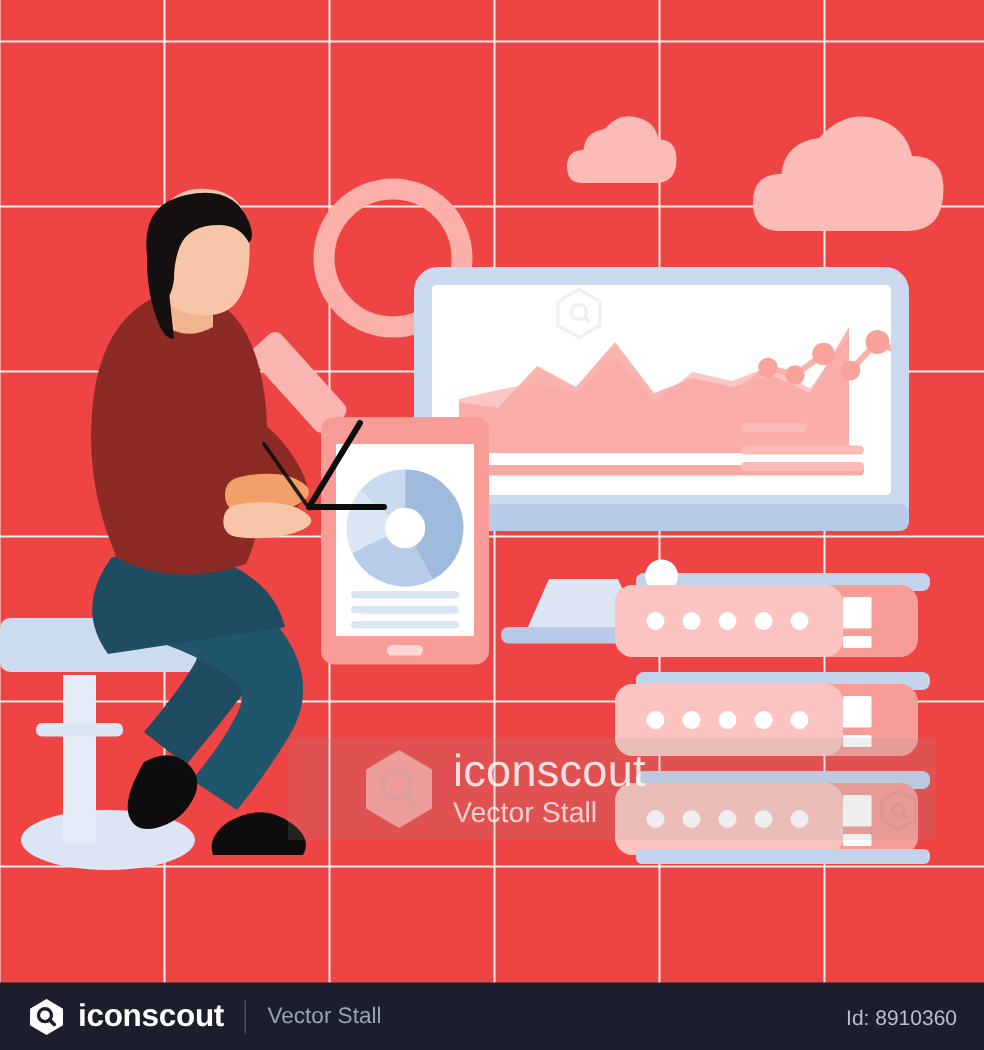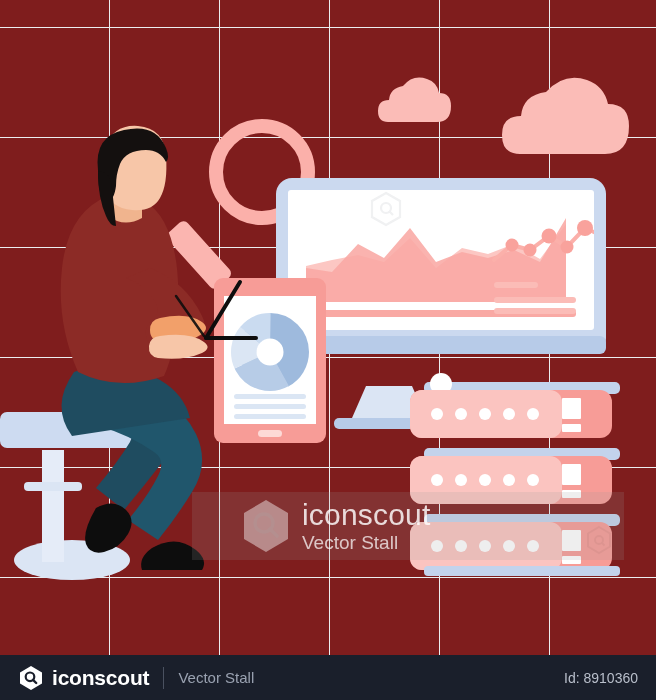--- a/index.html
+++ b/index.html
@@ -6,21 +6,21 @@
   html, body {
     width: 656px; height: 700px;
     background: #ffffff;
     font-family: "Liberation Sans", sans-serif;
     overflow: hidden;
   }
   #stage {
     position: relative;
     width: 656px;
     height: 700px;
-    background: #7f1d1d;
+    background: #ef4444;
     overflow: hidden;
     padding-left: 44px;
   }
   
   #grid {
     position: absolute;
     left: 0; top: 0;
     width: 656px; height: 655px;
     background-image:
       linear-gradient(to right, #eceef0 1px, transparent 1px),

